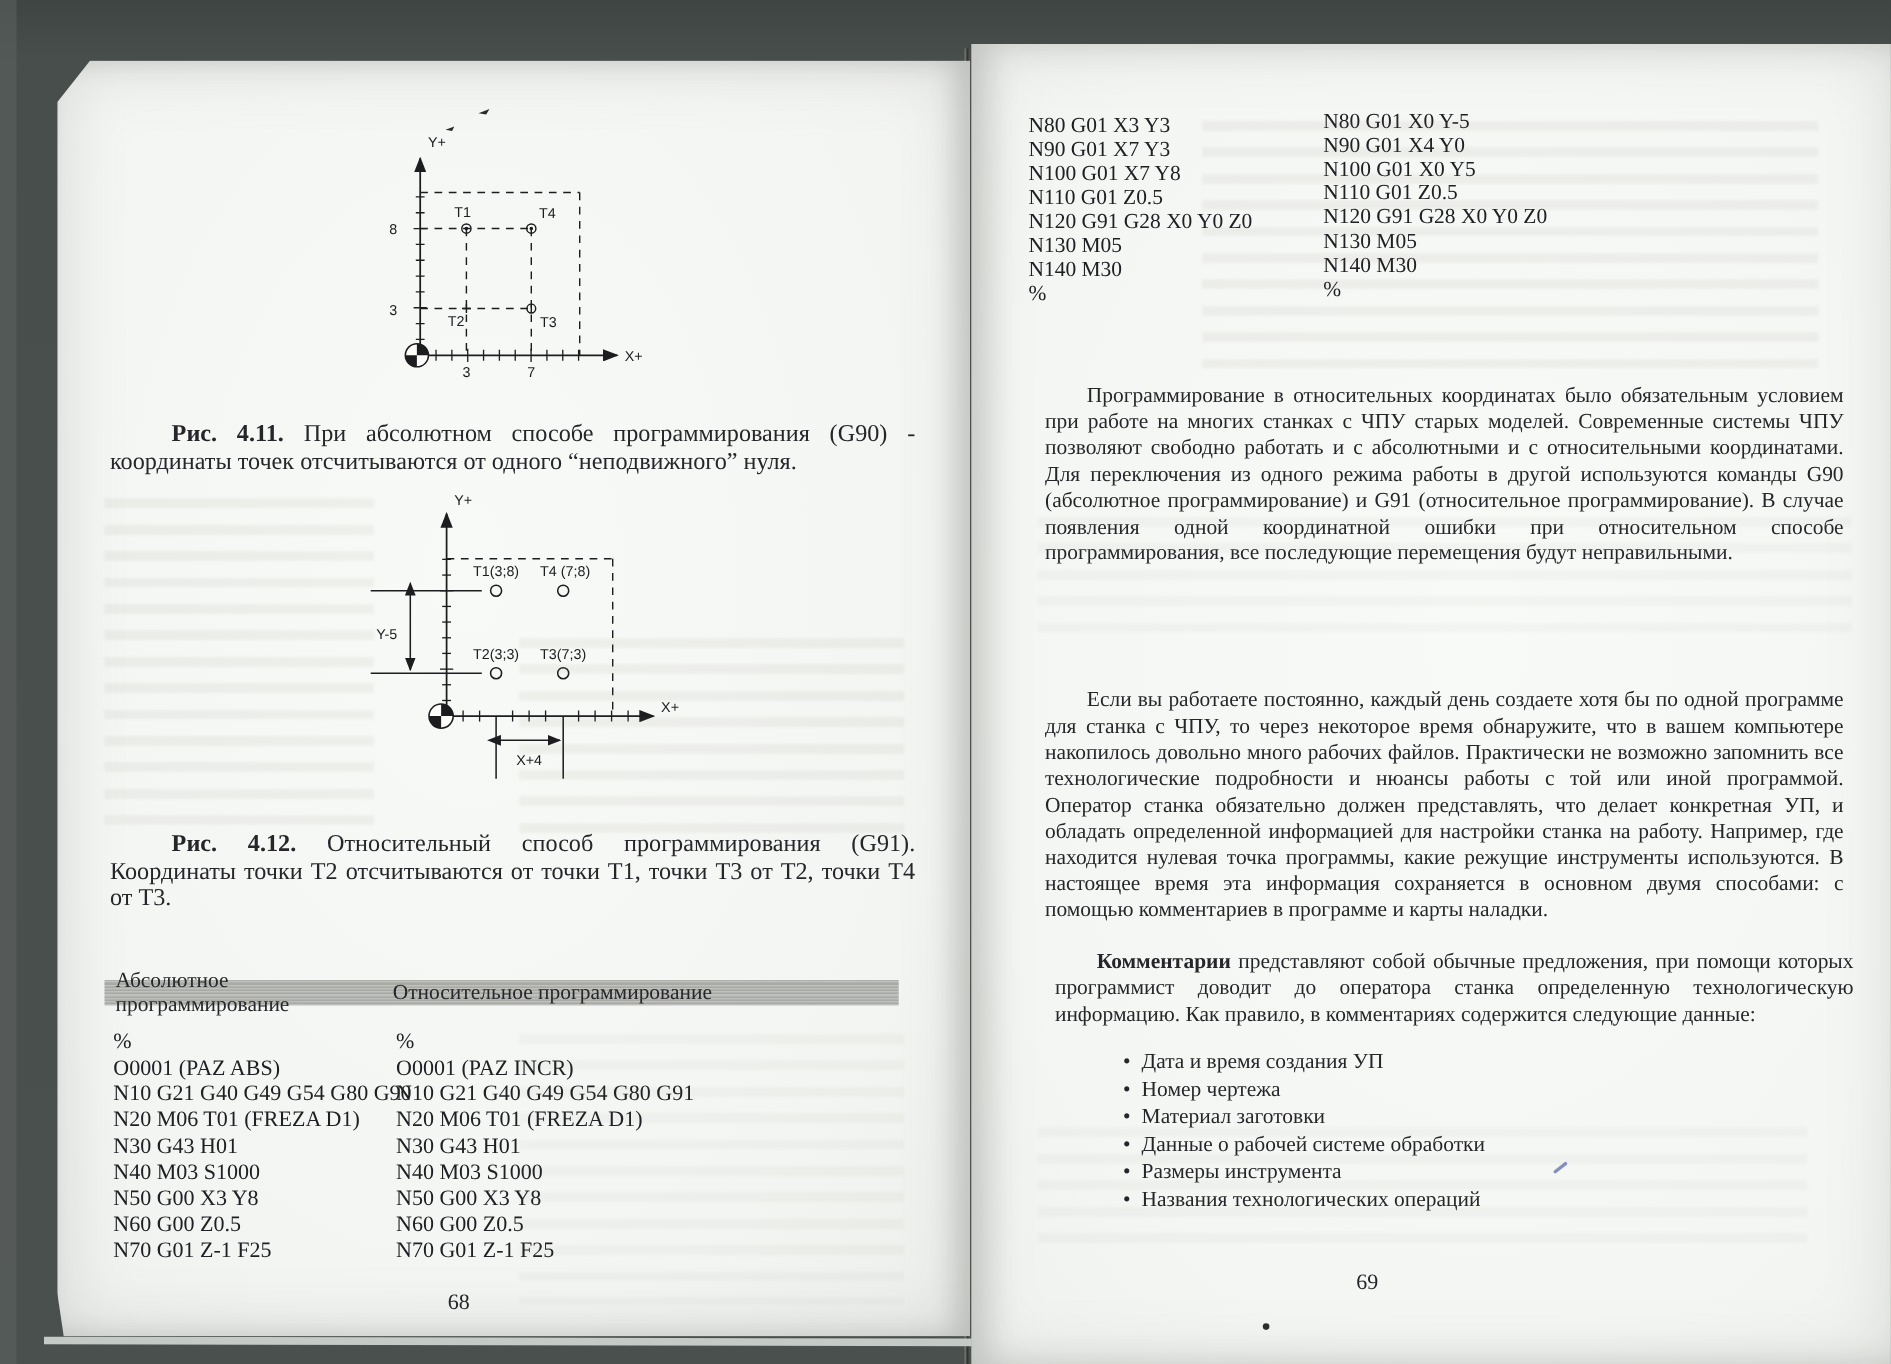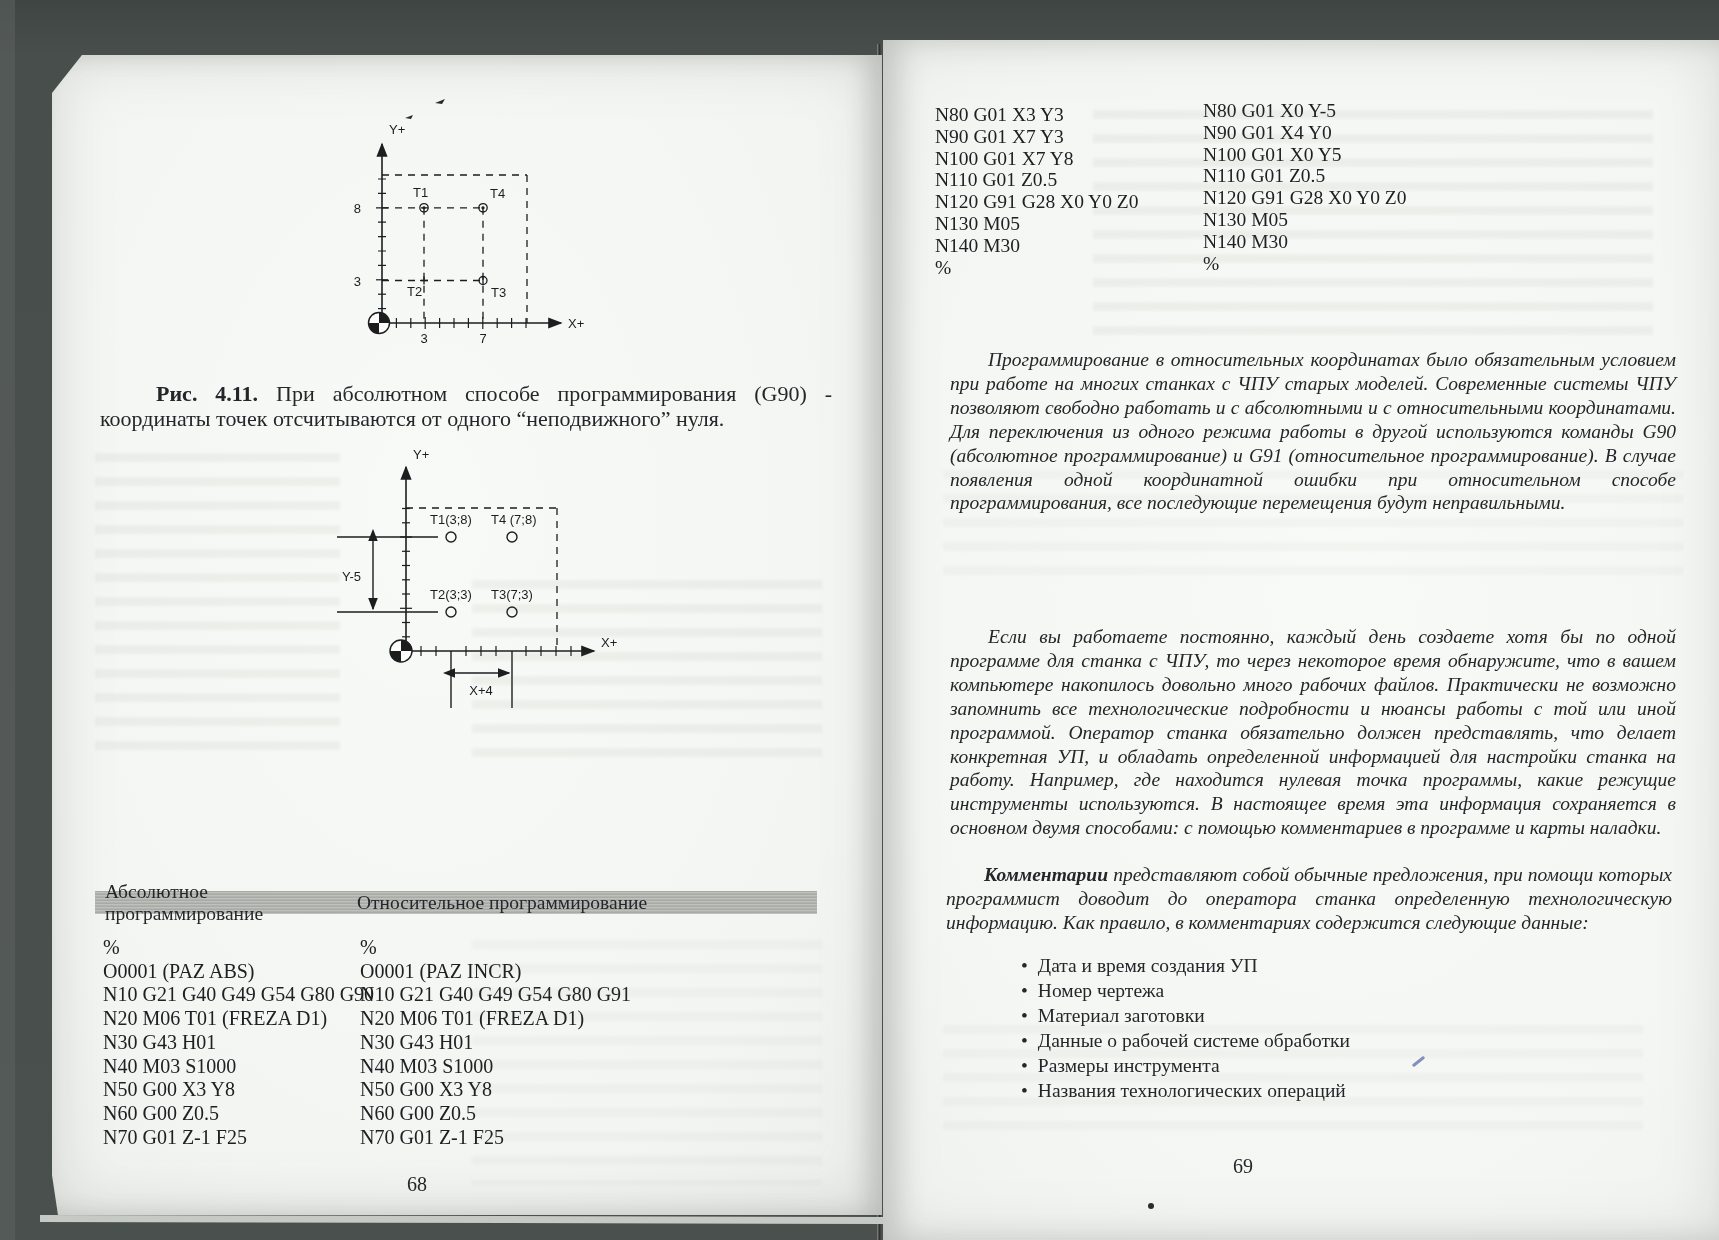--- a/index.html
+++ b/index.html
@@ -19,21 +19,21 @@
   .page-right{
     left:883px;top:40px;width:836px;height:1200px;
     box-shadow:inset 0 0 60px rgba(120,125,118,.2), inset 16px 0 26px rgba(70,70,66,.18);
     background:radial-gradient(ellipse at 55% 45%, #f8faf7 0%, #f4f6f3 70%, #eff1ee 100%);
   }
   .gutter{position:absolute;left:877px;top:44px;width:5px;height:1196px;
     background:linear-gradient(90deg,#8a8d89 0%,#2f302d 45%,#565854 100%);}
   .edge-strip{position:absolute;left:40px;top:1216px;width:846px;height:7px;background:#c6cac6;transform:rotate(.12deg);}
   .abs{position:absolute;}
   .body-text{font-size:19.5px;line-height:23.9px;text-align:justify;}
-  .indent{text-indent:38px;font-style:italic;}
+  .indent{text-indent:38px;}
   .caption{font-size:22px;line-height:24.5px;text-align:justify;text-indent:56px;}
   .caption b{font-weight:bold;}
   .codecol{font-size:20px;line-height:23.7px;white-space:nowrap;color:#202024;}
   .codecol-r{font-size:19.5px;line-height:21.8px;white-space:nowrap;color:#202024;}
   .table-bar{
     height:23px;background:#b1b3af;
     background-image:repeating-linear-gradient(0deg,rgba(255,255,255,.18) 0 1px,rgba(0,0,0,.05) 1px 2px,transparent 2px 3px);
     display:flex;align-items:center;font-size:19.5px;color:#26262a;
   }
   .table-bar .h1{margin-left:10px;width:252px;}
@@ -207,20 +207,21 @@
       <text x="140" y="154" font-size="13">T2(3;3)</text>
       <text x="201" y="154" font-size="13">T3(7;3)</text>
 
       <g>
         <circle cx="111" cy="206" r="11" fill="#fdfdfc" stroke="#1d1d20" stroke-width="1.4"></circle>
         <path d="M111,206 L111,195 A11,11 0 0 1 122,206 Z" fill="#1d1d20"></path>
         <path d="M111,206 L111,217 A11,11 0 0 1 100,206 Z" fill="#1d1d20"></path>
       </g>
     </svg>
 
+    <div class="abs caption" style="left:48px;top:700px;width:732px;"><b>Рис. 4.12.</b><span> Относительный способ программирования (G91). Координаты точки Т2 отсчитываются от точки Т1, точки Т3 от Т2, точки Т4 от Т3.</span></div>
 
 
     <div class="abs table-bar" style="left:43px;top:836px;width:722px;">
       <span class="h1">Абсолютное программирование</span>
       <span class="h2">Относительное программирование</span>
     </div>
 
     <div class="abs codecol" style="left:51px;top:881px;">
       <div>%</div>
       <div>O0001 (PAZ ABS)</div>
@@ -273,21 +274,21 @@
       <div>N130 M05</div>
       <div>N140 M30</div>
       <div>%</div>
     </div>
 
     <div class="abs body-text indent" style="left:67px;top:308px;width:726px;">Программирование в относительных координатах было обязательным условием при работе на многих станках с ЧПУ старых моделей. Современные системы ЧПУ позволяют свободно работать и с абсолютными и с относительными координатами. Для переключения из одного режима работы в другой используются команды G90 (абсолютное программирование) и G91 (относительное программирование). В случае появления одной координатной ошибки при относительном способе программирования, все последующие перемещения будут неправильными.</div>
 
 
     <div class="abs body-text indent" style="left:67px;top:585px;width:726px;">Если вы работаете постоянно, каждый день создаете хотя бы по одной программе для станка с ЧПУ, то через некоторое время обнаружите, что в вашем компьютере накопилось довольно много рабочих файлов. Практически не возможно запомнить все технологические подробности и нюансы работы с той или иной программой. Оператор станка обязательно должен представлять, что делает конкретная УП, и обладать определенной информацией для настройки станка на работу. Например, где находится нулевая точка программы, какие режущие инструменты используются. В настоящее время эта информация сохраняется в основном двумя способами: с помощью комментариев в программе и карты наладки.</div>
 
-    <div class="abs body-text indent" style="left:63px;top:823px;width:726px;"><b>Комментарии</b><span> представляют собой обычные предложения, при помощи которых программист доводит до оператора станка определенную технологическую информацию. Как правило, в комментариях содержится следующие данные:</span></div>
+    <div class="abs body-text indent" style="left:76px;top:823px;width:726px;"><b>Комментарии</b><span> представляют собой обычные предложения, при помощи которых программист доводит до оператора станка определенную технологическую информацию. Как правило, в комментариях содержится следующие данные:</span></div>
 
     <div class="abs" style="left:138px;top:913px;">
       <div class="bullet-line">Дата и время создания УП</div>
       <div class="bullet-line">Номер чертежа</div>
       <div class="bullet-line">Материал заготовки</div>
       <div class="bullet-line">Данные о рабочей системе обработки</div>
       <div class="bullet-line">Размеры инструмента</div>
       <div class="bullet-line">Названия технологических операций</div>
     </div>
 

